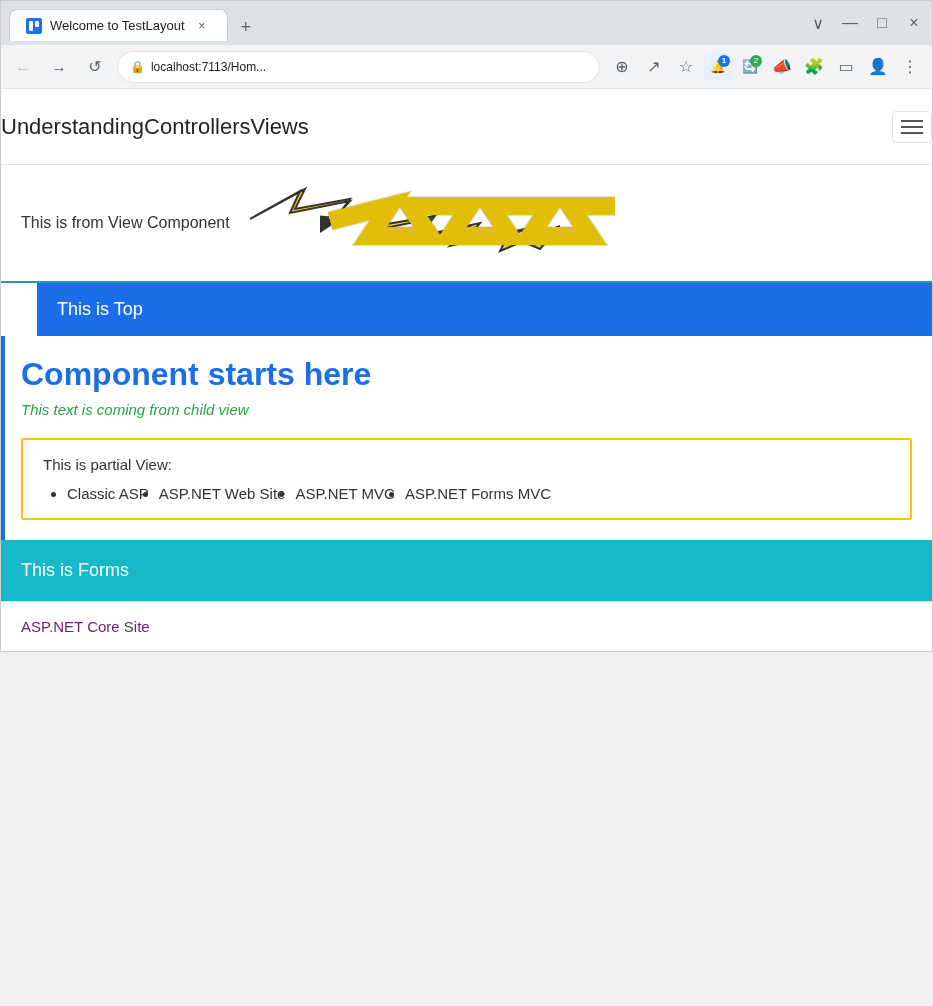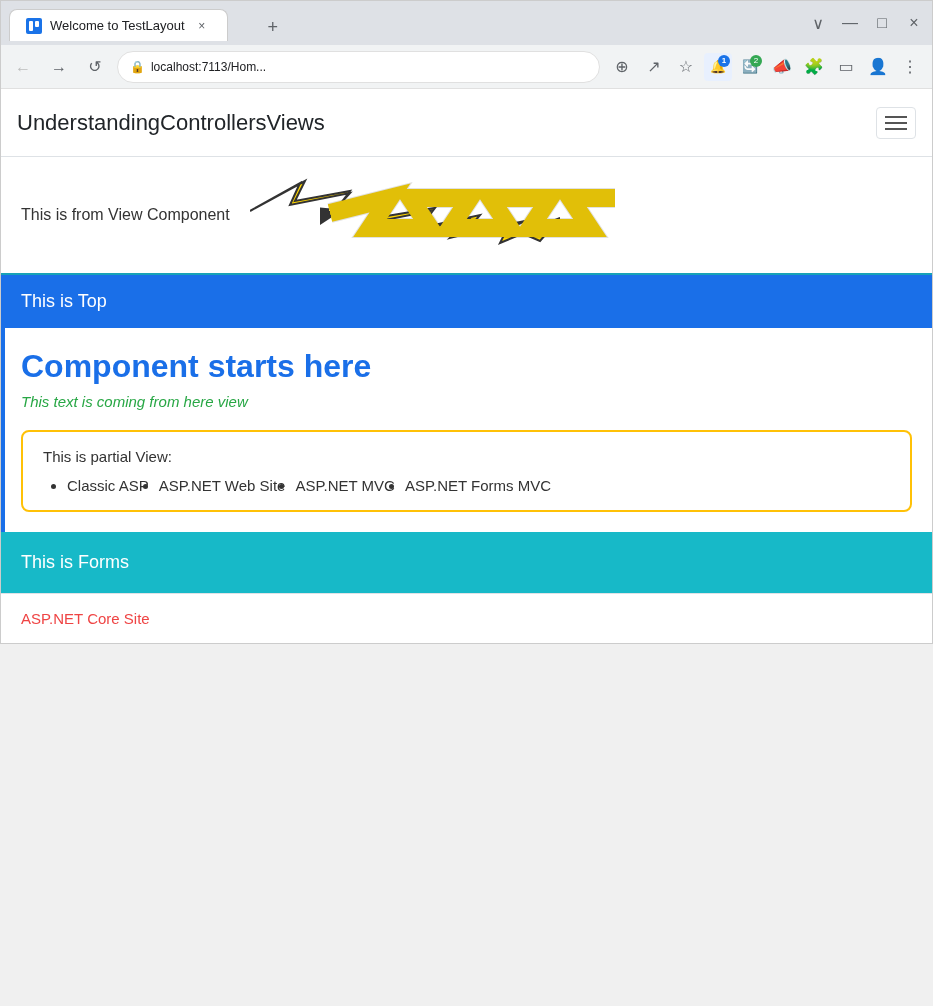--- a/index.html
+++ b/index.html
@@ -21,21 +21,20 @@
       height: 44px;
       gap: 6px;
     }
 
     .tab-bar {
       display: flex;
       align-items: flex-end;
       background: #dee1e6;
       padding: 0 8px;
       height: 36px;
-      gap: 27px;
     }
 
     .tab-active {
       background: #ffffff;
       border-top-left-radius: 8px;
       border-top-right-radius: 8px;
       padding: 6px 16px;
       display: flex;
       align-items: center;
       gap: 8px;
@@ -188,24 +187,24 @@
 
     
     .page-content {
       background: #ffffff;
     }
 
     
     .navbar {
       display: flex;
       align-items: center;
-      padding: 12px 16px;
+      padding: 12px 0;
       background: #ffffff;
       border-bottom: 1px solid #dee2e6;
-      height: 68px;
+      height: 76px;
     }
 
     .brand-name {
       font-size: 22px;
       font-weight: 500;
       color: #212529;
       flex: 1;
     }
 
     .hamburger-btn {
@@ -243,20 +242,21 @@
       display: inline-block;
     }
 
     
     .top-section {
       background: #1a6fe8;
       padding: 16px 20px;
       color: white;
       font-size: 18px;
       font-weight: 500;
+      margin-left: 36px;
     }
 
     
     .main-content {
       padding: 20px 20px;
       background: #ffffff;
     }
 
     .main-title {
       font-size: 32px;
@@ -269,21 +269,21 @@
       font-size: 15px;
       color: #28a745;
       font-style: italic;
       margin-bottom: 20px;
     }
 
     
     .partial-view-box {
       border: 2px solid #ffc107;
       padding: 16px 20px;
-      border-radius: 8px;
+      border-radius: 2px;
       background: #ffffff;
     }
 
     .partial-view-title {
       font-size: 15px;
       color: #333;
       margin-bottom: 12px;
     }
 
     .partial-view-list {
@@ -308,21 +308,21 @@
       font-weight: 500;
       margin-top: 0;
     }
 
     
     .footer {
       background: #ffffff;
       padding: 16px 20px;
       border-top: 1px solid #dee2e6;
       font-size: 15px;
-      color: #ef4444;
+      color: #701a75;
     }
 
     
     .left-highlight {
       position: absolute;
       left: 0;
       top: 0;
       bottom: 0;
       width: 4px;
       background: #1a6fe8;
@@ -417,21 +417,21 @@
       </div>
     </div>
 
     <div class="top-section">
       <span>This is Top</span>
     </div>
 
     <div class="main-content" style="position:relative;">
       <div class="left-highlight"></div>
       <h1 class="main-title">Component starts here</h1>
-      <p class="child-view-text">This text is coming from here view</p>
+      <p class="child-view-text">This text is coming from child view</p>
 
       <div class="partial-view-box">
         <p class="partial-view-title">This is partial View:</p>
         <ul class="partial-view-list">
           <li>Classic ASP</li>
           <li>ASP.NET Web Site</li>
           <li>ASP.NET MVC</li>
           <li>ASP.NET Forms MVC</li>
         </ul>
       </div>

